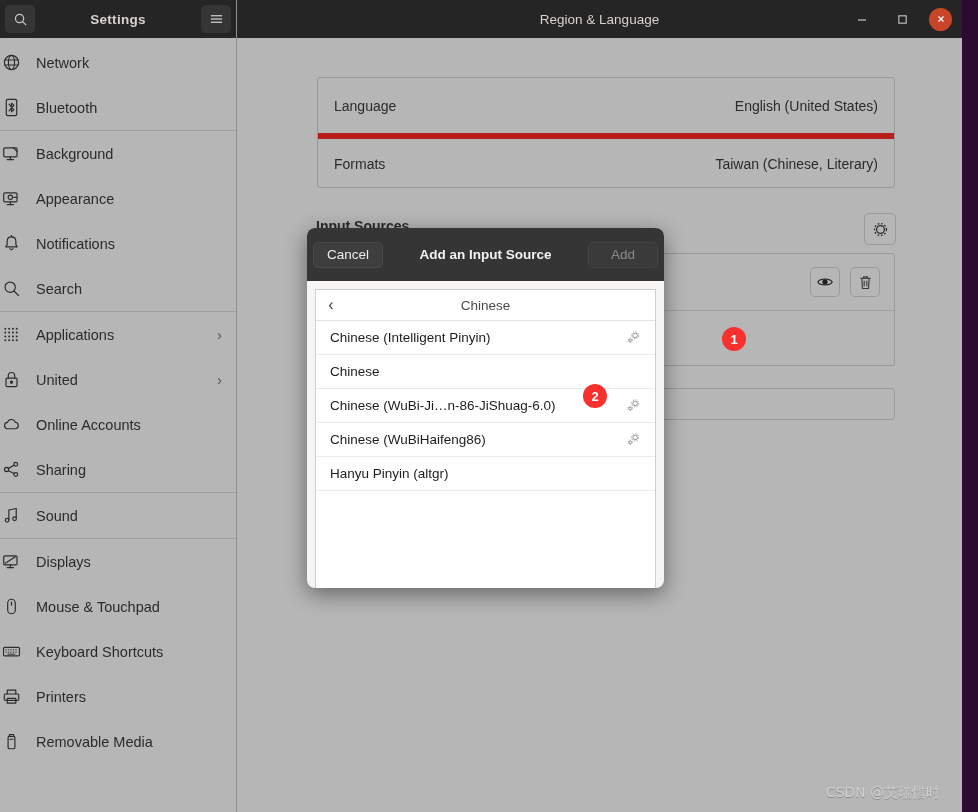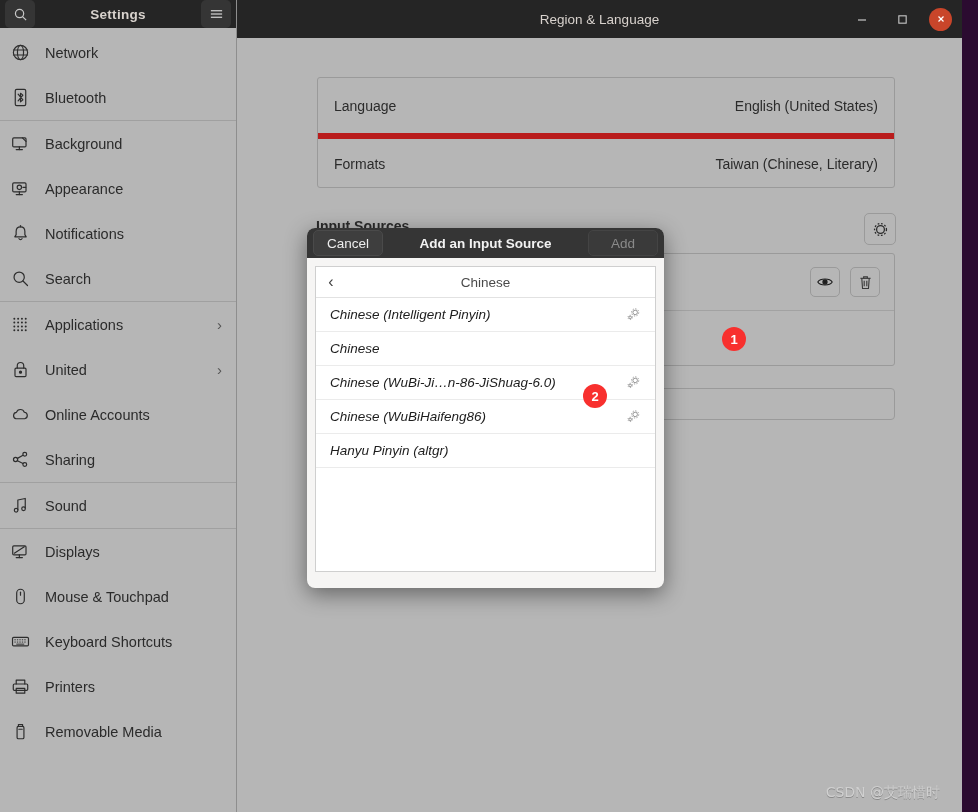--- a/index.html
+++ b/index.html
@@ -24,41 +24,41 @@
   }
 
   
   #sidebar {
     position: absolute; left: 0; top: 0;
     width: 237px; height: 812px;
     background: #b6b6b6;
     border-right: 1px solid #8e8e8e;
   }
   #sidebar-header {
-    height: 28px; background: #252525;
+    height: 38px; background: #252525;
     display: flex; align-items: center;
     padding: 0 5px;
     position: relative;
   }
   .hdr-btn {
     width: 30px; height: 28px;
     border-radius: 5px;
     background: #353535;
     display: flex; align-items: center; justify-content: center;
     cursor: pointer;
   }
   .hdr-title {
     position: absolute; left: 0; right: 0; text-align: center;
     color: #d8d2cd; font-size: 13.5px; font-weight: bold;
     letter-spacing: .3px; pointer-events: none;
   }
   #sidebar-list { padding-top: 2px; }
   .side-item {
     display: flex; align-items: center;
-    height: 45px; padding-left: 9px; padding-right: 14px;
+    height: 45px; padding-left: 0; padding-right: 14px;
     cursor: pointer;
   }
   .side-item .ico {
     width: 22px; height: 22px;
     display: flex; align-items: center; justify-content: center;
     margin-right: 14px; flex: 0 0 22px;
     color: #2d2d2d;
   }
   .side-item .lbl {
     font-size: 14.5px; color: #2b2b2b; flex: 1;
@@ -139,21 +139,21 @@
   
   #dialog {
     position: absolute; left: 307px; top: 228px;
     width: 357px; height: 360px;
     background: #f6f5f4;
     border-radius: 8px;
     box-shadow: 0 6px 22px rgba(0,0,0,.45);
     overflow: hidden;
   }
   #dlg-header {
-    height: 30px; background: #353535;
+    height: 53px; background: #353535;
     display: flex; align-items: center; justify-content: space-between;
     padding: 0 6px; position: relative;
   }
   #dlg-header .d-title {
     position: absolute; left: 0; right: 0; text-align: center;
     color: #f2f2f2; font-size: 13.5px; font-weight: bold; pointer-events: none;
   }
   .dlg-btn {
     height: 26px; min-width: 70px; border-radius: 5px;
     display: flex; align-items: center; justify-content: center;
@@ -176,21 +176,20 @@
   }
   #list-head .h-title {
     position: absolute; left: 0; right: 0; text-align: center;
     font-size: 13.5px; color: #4a4a4a; pointer-events: none;
   }
   .li-row {
     height: 34px; display: flex; align-items: center;
     padding: 0 14px; border-bottom: 1px solid #ebebeb;
     font-size: 13.5px; color: #1d1d1d; cursor: pointer;
     position: relative;
-    font-style: italic;
   }
   .li-row .li-gear { margin-left: auto; opacity: .75; }
   .li-row.nogear .li-gear { visibility: hidden; }
 
   
   .badge {
     position: absolute;
     width: 24px; height: 24px; border-radius: 50%;
     background: #f8302e; color: #fff;
     font-size: 13px; font-weight: bold;

